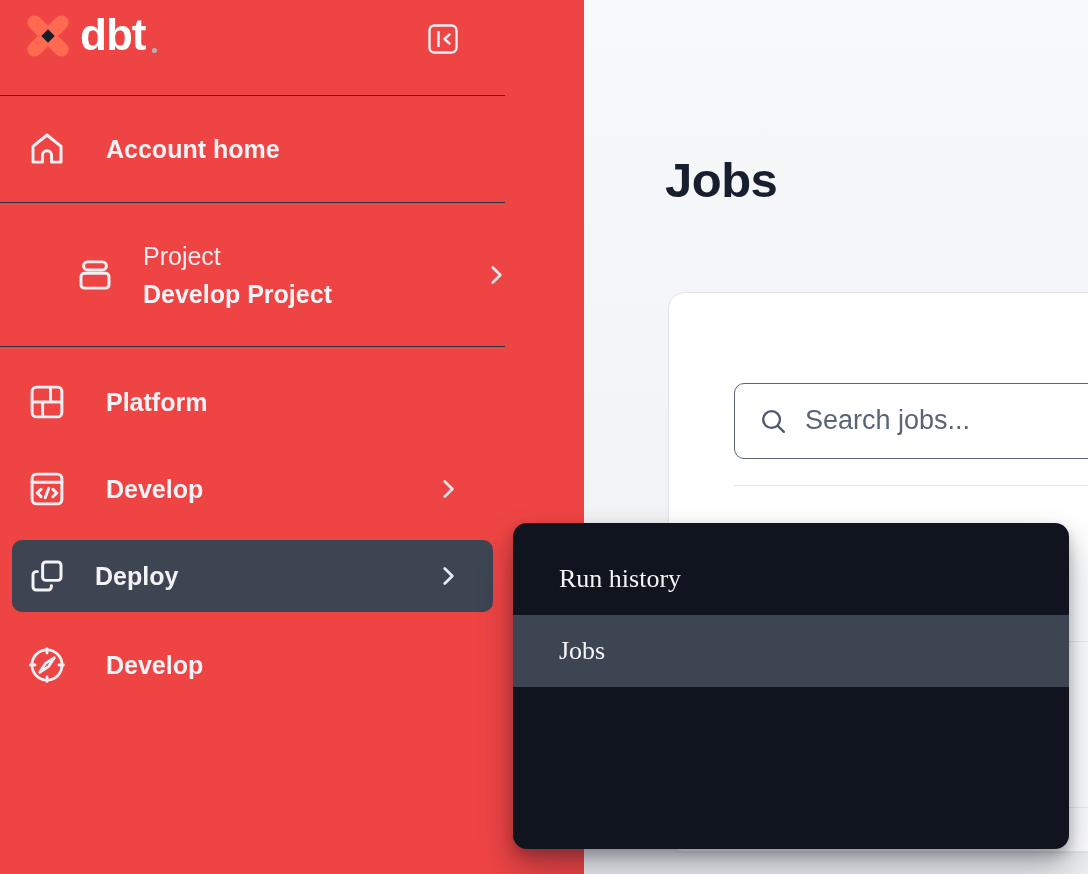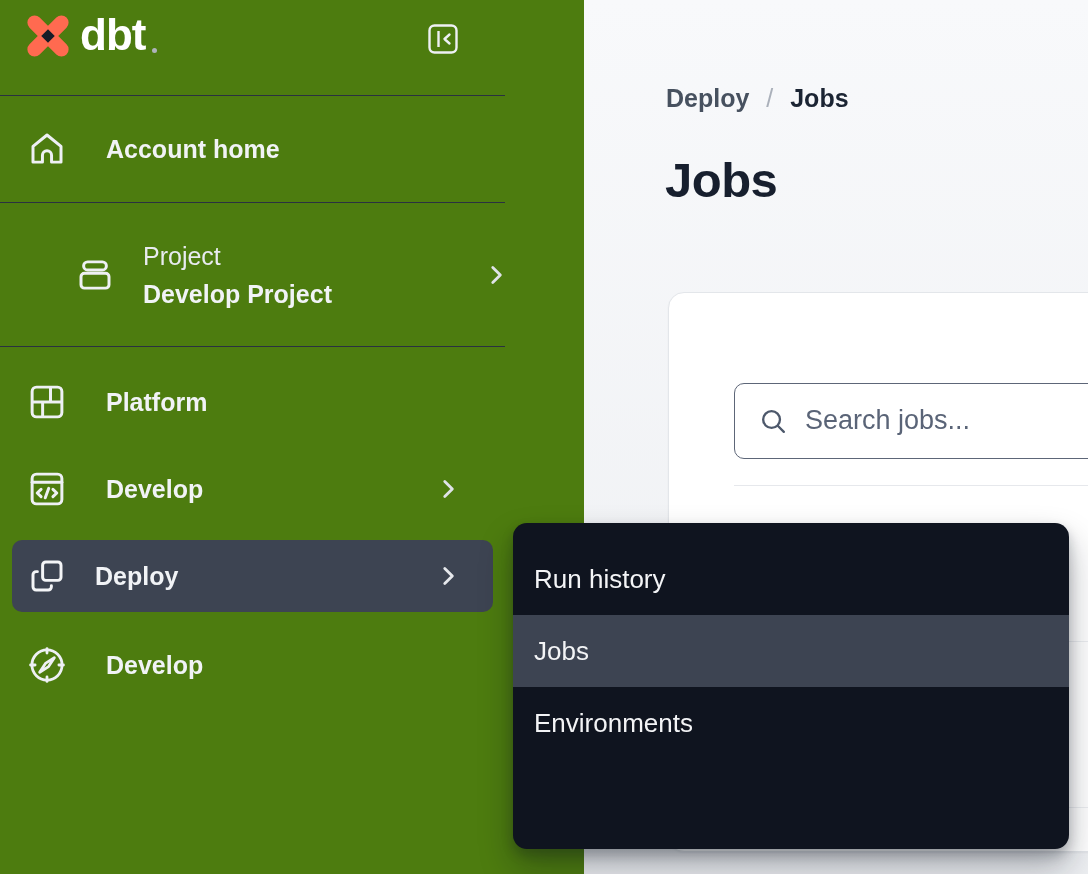--- a/index.html
+++ b/index.html
@@ -4,21 +4,21 @@
 <style>
   * { margin:0; padding:0; box-sizing:border-box; }
   html,body { width:1088px; height:874px; overflow:hidden;
               font-family:"Liberation Sans", sans-serif; background:#f5f6f8; }
 
   
   .stage { position:relative; width:1088px; height:874px; }
 
   
   .sidebar { position:absolute; left:0; top:0; width:584px; height:874px;
-             background:#4d7c0f; z-index:2; }
+             background:#ef4444; z-index:2; }
   .sb-divider { position:absolute; left:0; width:505px; height:1px; background:#2a3140; }
 
   .logo-row { position:absolute; left:0; top:0; width:505px; height:95px; }
   .logo-mark { position:absolute; left:25px; top:13px; width:46px; height:46px; }
   .logo-text { position:absolute; left:80px; top:10px; font-size:44px; font-weight:800;
                color:#ffffff; letter-spacing:-1px; }
   .logo-tm { position:absolute; left:152px; top:48px; width:5px; height:5px;
              background:#aeb3bb; border-radius:50%; }
   .collapse-btn { position:absolute; left:427px; top:23px; width:32px; height:32px;
                   cursor:pointer; }
@@ -68,22 +68,22 @@
   .search-input::placeholder { color:#5a6477; opacity:1; }
   .card-divider { position:absolute; left:65px; right:0; top:192px; height:1px; background:#e6e8ec; }
   .card-rowline-1 { position:absolute; left:65px; right:0; top:348px; height:1px; background:#eceef1; }
   .card-rowline-2 { position:absolute; left:65px; right:0; top:514px; height:1px; background:#eceef1; }
 
   
   .flyout { position:absolute; left:513px; top:523px; width:556px; height:326px;
             background:#0f141f; border-radius:14px; z-index:3; padding-top:20px;
             box-shadow:0 18px 34px rgba(10,16,28,.32), 0 6px 12px rgba(10,16,28,.22); }
   .flyout-item { position:relative; height:72px; display:flex; align-items:center;
-                 padding-left:21px; font-size:26px; font-weight:400; color:#f3f4f6;
-                 cursor:pointer; }
+                 padding-left:46px; font-size:26px; font-weight:400; color:#f3f4f6;
+                 cursor:pointer;font-family:Liberation Serif, serif; }
   .flyout-item.active { background:#3d4452; }
 
   svg { display:block; }
 </style>
 </head>
 <body>
 
 <div class="stage">
 
   <nav class="sidebar">
@@ -198,25 +198,20 @@
           <path d="M16.2 7.8 L12.9 12.9 L7.8 16.2 L11.1 11.1 Z"></path>
         </svg>
       </span>
       <span class="label">Develop</span>
     </div>
 
   </nav>
 
   <section class="main">
 
-    <div class="breadcrumb">
-      <span class="crumb-parent">Deploy</span>
-      <span class="crumb-sep">/</span>
-      <span class="crumb-current">Jobs</span>
-    </div>
 
     <h1 class="page-title">Jobs</h1>
 
     <div class="card">
       <div class="search-box">
         <span class="search-icon">
           <svg viewBox="0 0 24 24" width="31" height="31" fill="none" stroke="#4d586b" stroke-width="1.8" stroke-linecap="round">
             <circle cx="10.5" cy="10.5" r="6.5"></circle>
             <line x1="15.3" y1="15.3" x2="20" y2="20"></line>
           </svg>
@@ -230,18 +225,15 @@
 
   </section>
 
   <div class="flyout">
     <div class="flyout-item">
       <span>Run history</span>
     </div>
     <div class="flyout-item active">
       <span>Jobs</span>
     </div>
-    <div class="flyout-item">
-      <span>Environments</span>
-    </div>
   </div>
 
 </div>
 
 </body></html>

